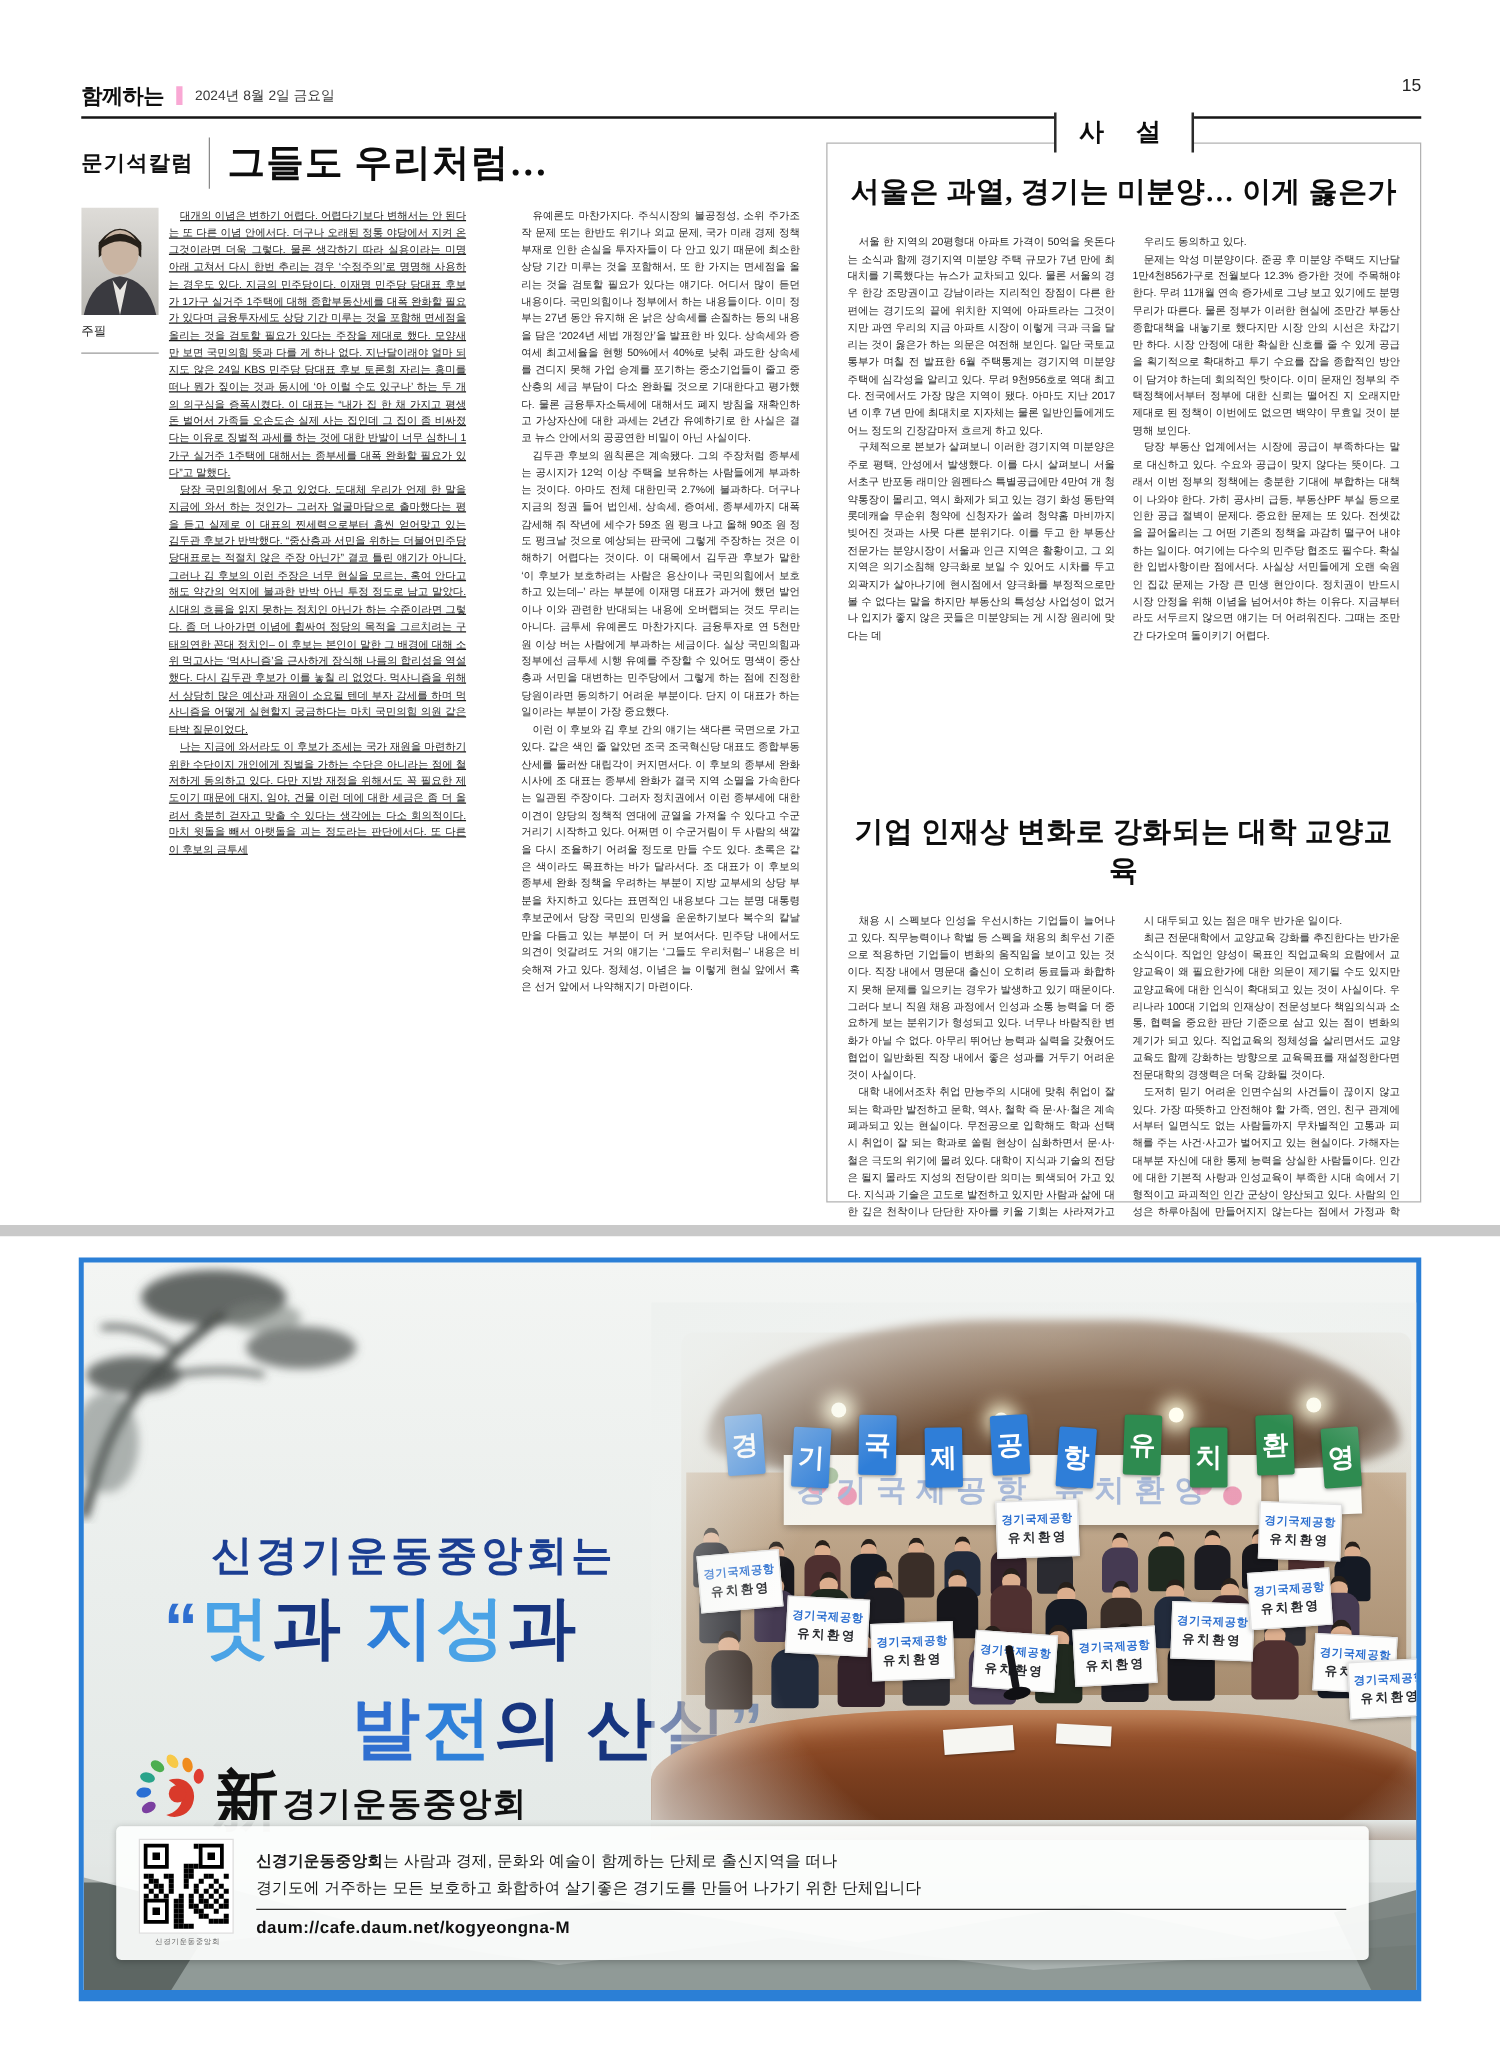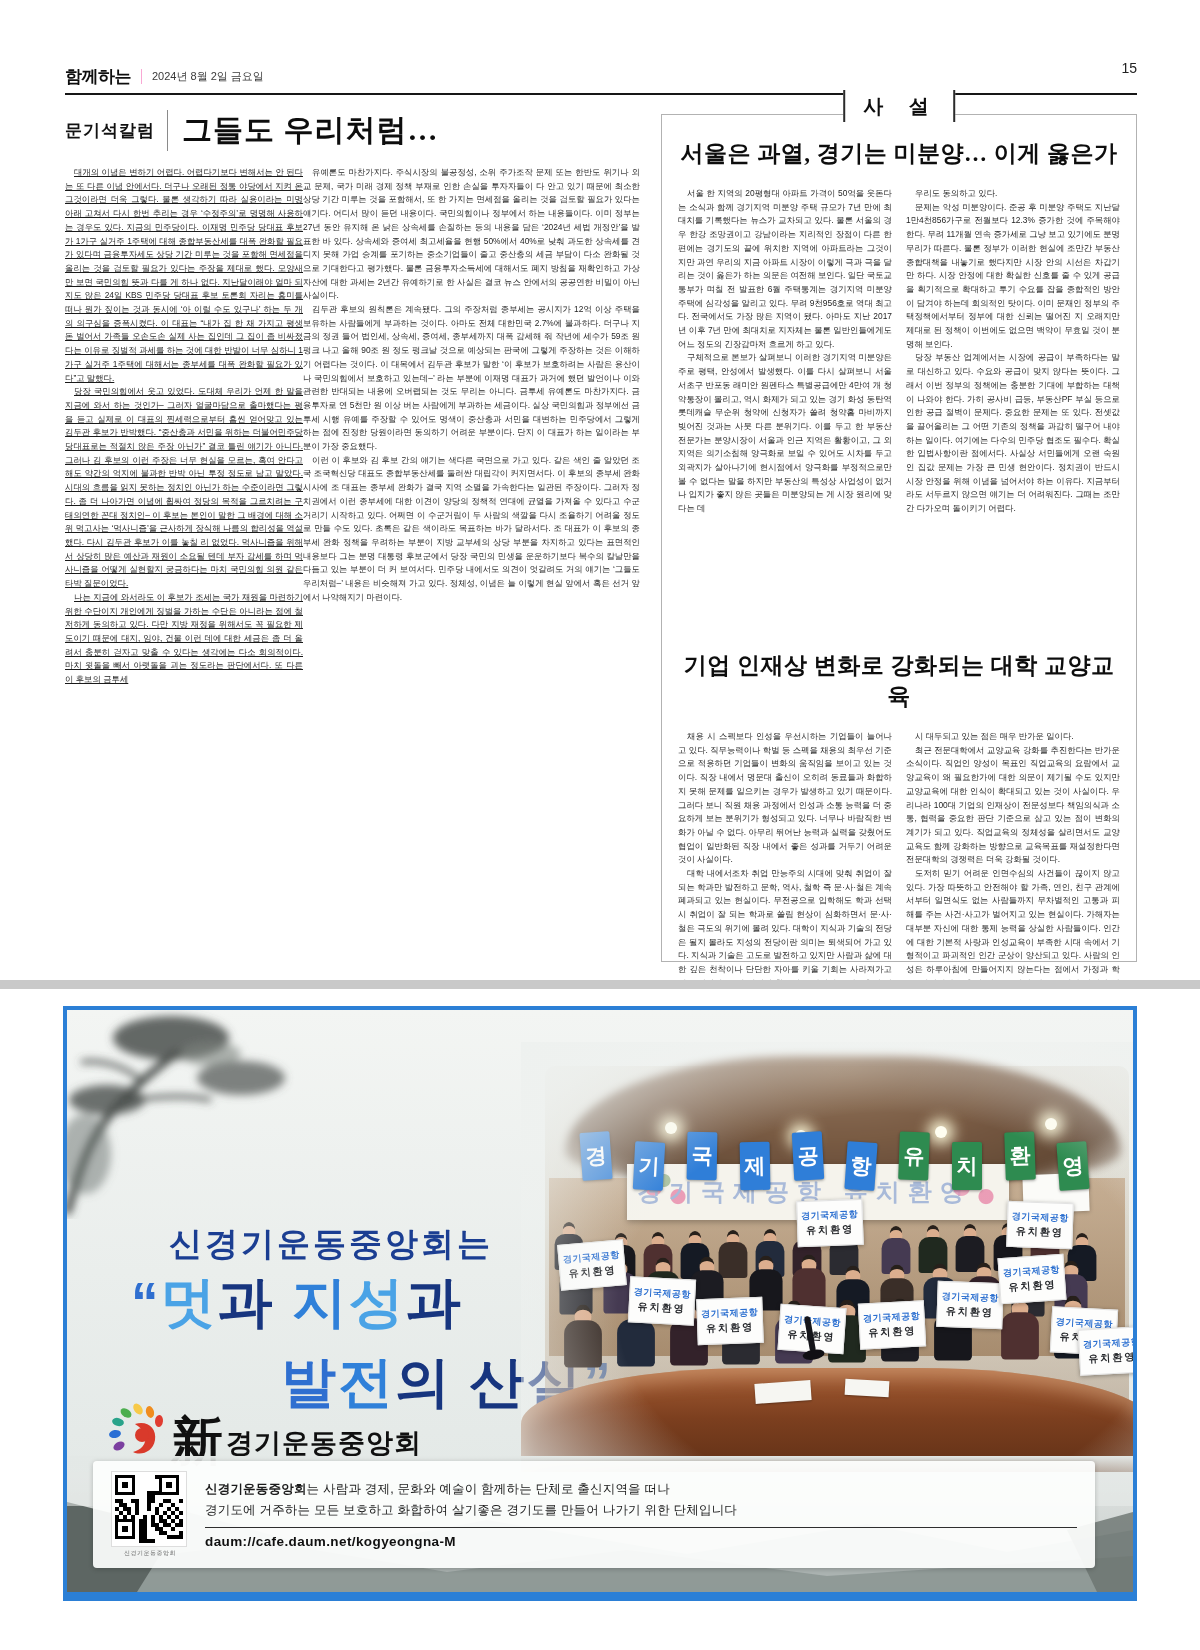--- a/index.html
+++ b/index.html
@@ -2,37 +2,37 @@
 <html><head>
 <meta charset="utf-8">
 <style>
   html,body{margin:0;padding:0;background:#ffffff;}
   .page{position:relative;width:1200px;height:1650px;background:#fff;overflow:hidden;
         font-family:"Liberation Sans","DejaVu Sans",sans-serif;color:#1a1a1a;}
   
   .page-header{position:absolute;left:65px;right:63px;top:50px;height:42px;}
   .brand-row{position:absolute;left:0;bottom:4px;display:flex;align-items:center;}
   .brand{font-size:17px;font-weight:900;letter-spacing:-0.5px;color:#0e0e0e;}
-  .hdr-date{margin-left:10px;padding-left:10px;border-left:1px solid #f9a8d4;font-size:11px;color:#3a3a3a;}
+  .hdr-date{margin-left:10px;padding-left:10px;border-left:5px solid #f9a8d4;font-size:11px;color:#3a3a3a;}
   .section-title{position:absolute;left:0;right:0;top:2px;text-align:center;font-size:25px;font-weight:800;letter-spacing:5px;color:#111;}
   .page-num{position:absolute;right:0;top:10px;font-size:14px;color:#222;}
   .header-rule{position:absolute;left:65px;right:63px;top:93px;border-top:2px solid #161616;}
   
   .article{position:absolute;left:65px;top:104px;width:575px;height:860px;}
   .article-head{display:flex;align-items:center;height:52px;}
   .kicker{font-size:17px;font-weight:800;color:#111;letter-spacing:1px;}
   .art-title{margin-left:12px;padding-left:14px;border-left:1px solid #8a8a8a;font-size:30px;font-weight:700;letter-spacing:1px;color:#0d0d0d;font-family:"Liberation Serif","DejaVu Serif",serif;}
   .article-body{position:absolute;top:62px;left:0;right:0;bottom:0;display:flex;}
   .gutter{width:70px;flex:none;}
   .portrait{width:62px;height:86px;display:block;}
   .author{margin-top:6px;font-size:10px;color:#222;}
   .gutter-rule{margin-top:10px;border-top:1px solid #9a9a9a;width:62px;}
   .textcol{overflow:hidden;}
   .col1{width:238px;flex:none;height:100%;text-decoration:underline;}
-  .col2{flex:1;height:100%;}
+  .col2{flex:1;height:100%;margin-left:44px;}
   .para{margin:0;font-size:8.4px;line-height:13.7px;text-align:justify;word-break:break-all;text-indent:9px;color:#1f1f1f;}
   .pullquote{margin:12px 0 12px 32px;border-top:1px solid #8a8a8a;border-bottom:1px solid #8a8a8a;padding:15px 0 15px 2px;}
   .pullquote .para{font-size:10.6px;line-height:21px;font-weight:700;text-align:left;text-indent:0;word-break:keep-all;color:#151515;}
   
   .editorials{position:absolute;left:661px;top:86px;width:476px;height:876px;}
   .ed-frame{position:absolute;top:28px;left:0;right:0;bottom:0;border:1px solid #b2b2b2;}
   .saseol{position:absolute;top:6px;left:50%;transform:translateX(-50%);background:#fff;padding:0 16px 0 20px;font-size:20px;font-weight:800;letter-spacing:10px;color:#0d0d0d;z-index:2;line-height:28px;}
   .saseol::before,.saseol::after{content:"";position:absolute;top:-2px;bottom:-2px;width:2px;background:#2b2b2b;}
   .saseol::before{left:0;} .saseol::after{right:0;}
   .ed1{position:absolute;top:44px;left:17px;right:17px;height:510px;}
@@ -117,20 +117,38 @@
     <div class="page-num">15</div>
   </div>
   <div class="header-rule"></div>
 
   <section class="article">
     <div class="article-head">
       <span class="kicker">문기석칼럼</span>
       <span class="art-title">그들도 우리처럼…</span>
     </div>
     <div class="article-body">
+      <div class="gutter">
+        <svg class="portrait" viewBox="0 0 62 86" xmlns="http://www.w3.org/2000/svg">
+          <defs>
+              <linearGradient id="pbg" x1="0" y1="0" x2="0" y2="1">
+            <stop offset="0" stop-color="#dedcd8"></stop>
+                <stop offset="1" stop-color="#b9b7b2"></stop>
+              </linearGradient>
+            </defs>
+          <rect width="62" height="86" fill="url(#pbg)"></rect>
+          <path d="M14,28 Q31,6 48,28 L48,40 Q31,24 14,40 Z" fill="#262019"></path>
+          <ellipse cx="31" cy="36" rx="15" ry="18" fill="#c9b4a2"></ellipse>
+          <path d="M14,30 Q31,12 48,30 L48,34 Q31,20 14,34 Z" fill="#262019"></path>
+          <path d="M2,86 Q8,58 31,55 Q54,58 60,86 Z" fill="#3a3a40"></path>
+          <path d="M25,58 L31,66 L37,58 L31,86 Z" fill="#e7e5e1"></path>
+        </svg>
+        <div class="author">주필</div>
+        <div class="gutter-rule"></div>
+      </div>
       <div class="textcol col1">
         <div>
             <p class="para">대개의 이념은 변하기 어렵다. 어렵다기보다 변해서는 안 된다는 또 다른 이념 안에서다. 더구나 오래된 정통 야당에서 지켜 온 그것이라면 더욱 그렇다. 물론 생각하기 따라 실용이라는 미명 아래 고쳐서 다시 한번 추리는 경우 ‘수정주의’로 명명해 사용하는 경우도 있다. 지금의 민주당이다. 이재명 민주당 당대표 후보가 1가구 실거주 1주택에 대해 종합부동산세를 대폭 완화할 필요가 있다며 금융투자세도 상당 기간 미루는 것을 포함해 면세점을 올리는 것을 검토할 필요가 있다는 주장을 제대로 했다. 모양새만 보면 국민의힘 뜻과 다를 게 하나 없다. 지난달이래야 얼마 되지도 않은 24일 KBS 민주당 당대표 후보 토론회 자리는 흥미를 떠나 뭔가 짚이는 것과 동시에 ‘아 이럴 수도 있구나’ 하는 두 개의 의구심을 증폭시켰다. 이 대표는 “내가 집 한 채 가지고 평생 돈 벌어서 가족들 오손도손 실제 사는 집인데 그 집이 좀 비싸졌다는 이유로 징벌적 과세를 하는 것에 대한 반발이 너무 심하니 1가구 실거주 1주택에 대해서는 종부세를 대폭 완화할 필요가 있다”고 말했다.</p>
           </div>
         <div>
             <p class="para">당장 국민의힘에서 웃고 있었다. 도대체 우리가 언제 한 말을 지금에 와서 하는 것인가– 그러자 얼굴마담으로 출마했다는 평을 듣고 실제로 이 대표의 찐세력으로부터 흠씬 얻어맞고 있는 김두관 후보가 반박했다. “중산층과 서민을 위하는 더불어민주당 당대표로는 적절치 않은 주장 아닌가” 결코 틀린 얘기가 아니다. 그러나 김 후보의 이런 주장은 너무 현실을 모르는, 혹여 안다고 해도 약간의 억지에 불과한 반박 아닌 투정 정도로 남고 말았다. 시대의 흐름을 읽지 못하는 정치인 아닌가 하는 수준이라면 그렇다. 좀 더 나아가면 이념에 휩싸여 정당의 목적을 그르치려는 구태의연한 꼰대 정치인– 이 후보는 본인이 말한 그 배경에 대해 소위 먹고사는 ‘먹사니즘’을 근사하게 장식해 나름의 합리성을 역설했다. 다시 김두관 후보가 이를 놓칠 리 없었다. 먹사니즘을 위해서 상당히 많은 예산과 재원이 소요될 텐데 부자 감세를 하며 먹사니즘을 어떻게 실현할지 궁금하다는 마치 국민의힘 의원 같은 타박 질문이었다.</p>
             <p class="para">나는 지금에 와서라도 이 후보가 조세는 국가 재원을 마련하기 위한 수단이지 개인에게 징벌을 가하는 수단은 아니라는 점에 철저하게 동의하고 있다. 다만 지방 재정을 위해서도 꼭 필요한 제도이기 때문에 대지, 임야, 건물 이런 데에 대한 세금은 좀 더 올려서 충분히 걷자고 맞출 수 있다는 생각에는 다소 회의적이다. 마치 윗돌을 빼서 아랫돌을 괴는 정도라는 판단에서다. 또 다른 이 후보의 금투세</p>
           </div>
       </div>
       <div class="textcol col2">

